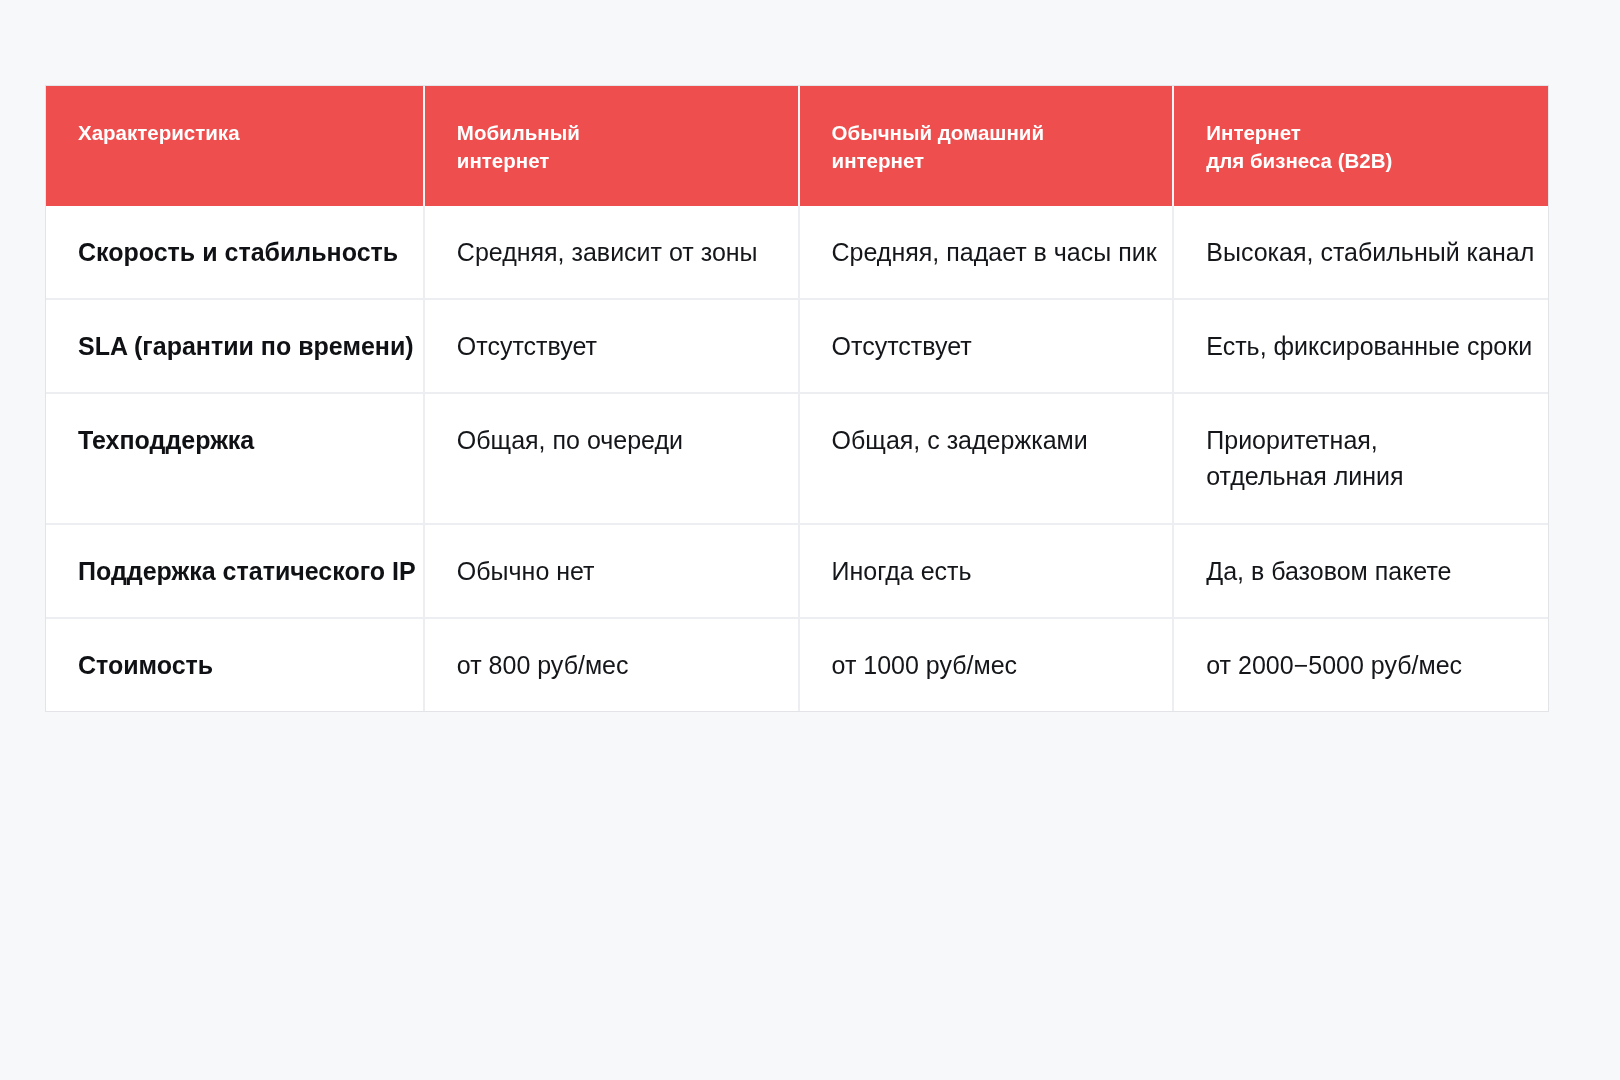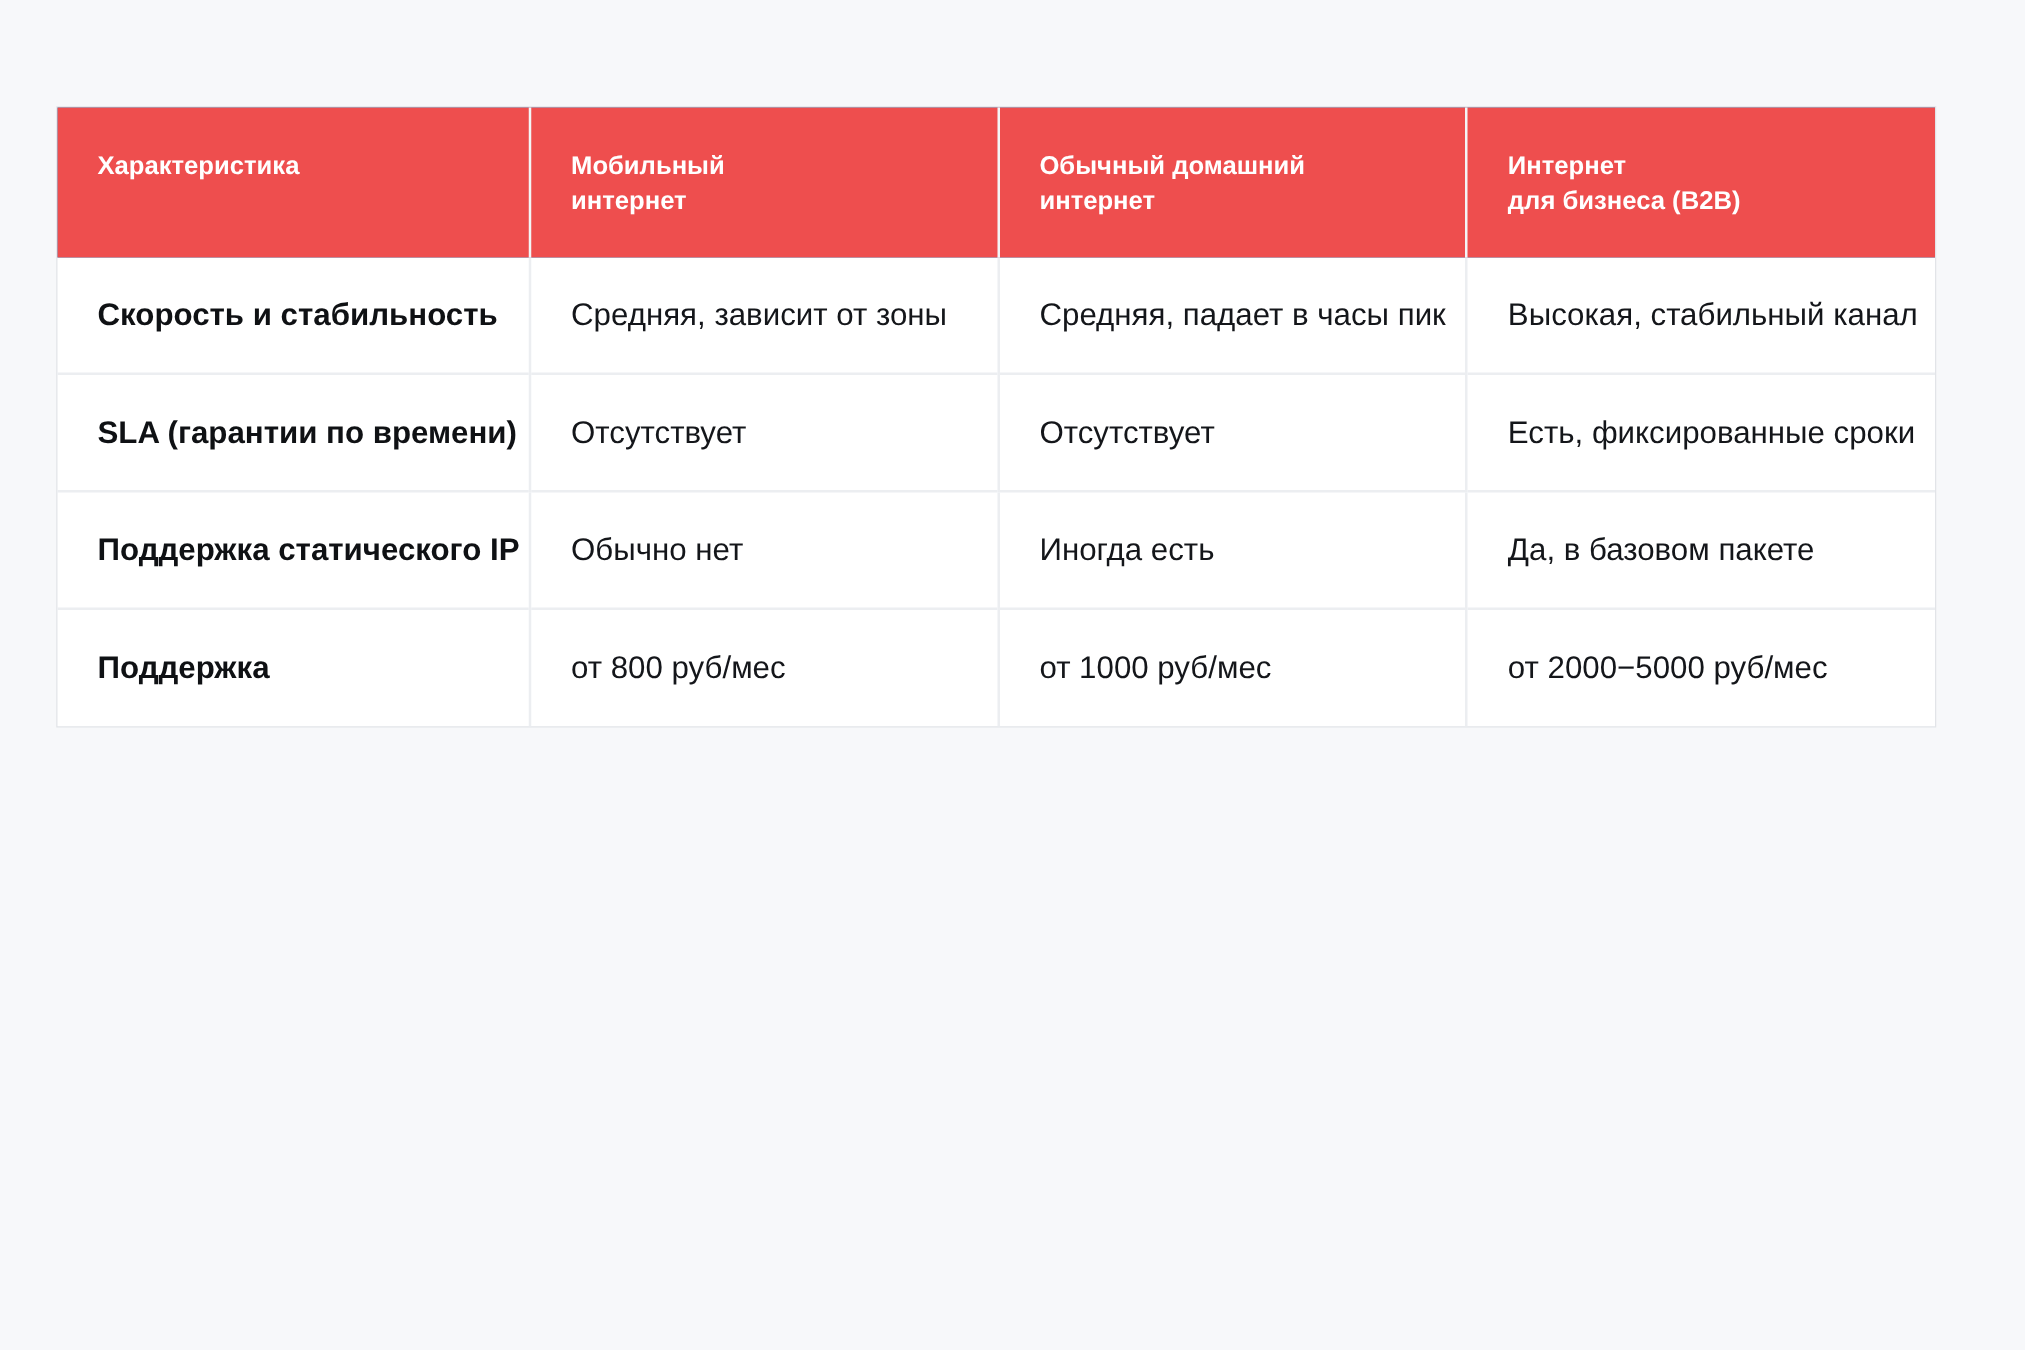--- a/index.html
+++ b/index.html
@@ -27,21 +27,21 @@
     border-collapse: collapse;
     table-layout: fixed;
     background: #ffffff;
     box-shadow: 0 0 0 1px #e2e4e8;
   }
 
   .comparison-table col.col-feature { width: 365px; }
   .comparison-table col.col-data    { width: 362px; }
 
   thead tr {
-    background: #0ea5e9;
+    background: #c2410c;
   }
 
   thead th {
     background: #ee4e4e;
     color: #ffffff;
     font-size: 20.5px;
     font-weight: bold;
     line-height: 1.38;
     text-align: left;
     vertical-align: top;
@@ -131,37 +131,52 @@
           <td>
             <span class="cell-line">Отсутствует</span>
           </td>
           <td>
             <span class="cell-line">Отсутствует</span>
           </td>
           <td>
             <span class="cell-line">Есть, фиксированные сроки</span>
           </td>
         </tr>
+        <tr class="row-h-tall">
+          <td class="feature-cell">
+            <span class="cell-line">Техподдержка</span>
+          </td>
+          <td>
+            <span class="cell-line">Общая, по очереди</span>
+          </td>
+          <td>
+            <span class="cell-line">Общая, с задержками</span>
+          </td>
+          <td>
+            <span class="cell-line">Приоритетная,</span>
+            <span class="cell-line">отдельная линия</span>
+          </td>
+        </tr>
         <tr class="row-h-short">
           <td class="feature-cell">
             <span class="cell-line">Поддержка статического IP</span>
           </td>
           <td>
             <span class="cell-line">Обычно нет</span>
           </td>
           <td>
             <span class="cell-line">Иногда есть</span>
           </td>
           <td>
             <span class="cell-line">Да, в базовом пакете</span>
           </td>
         </tr>
         <tr class="row-h-short">
           <td class="feature-cell">
-            <span class="cell-line">Поддержка</span>
+            <span class="cell-line">Стоимость</span>
           </td>
           <td>
             <span class="cell-line">от 800 руб/мес</span>
           </td>
           <td>
             <span class="cell-line">от 1000 руб/мес</span>
           </td>
           <td>
             <span class="cell-line">от 2000−5000 руб/мес</span>
           </td>

